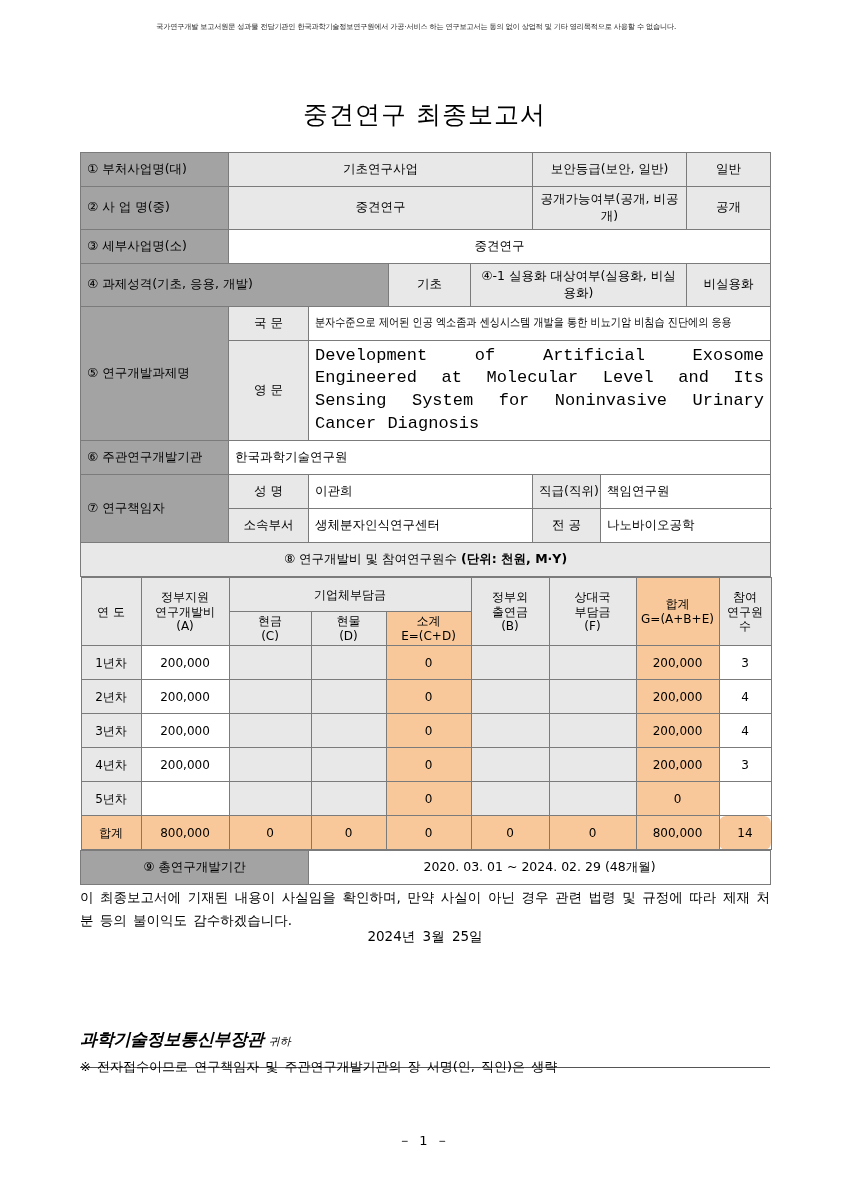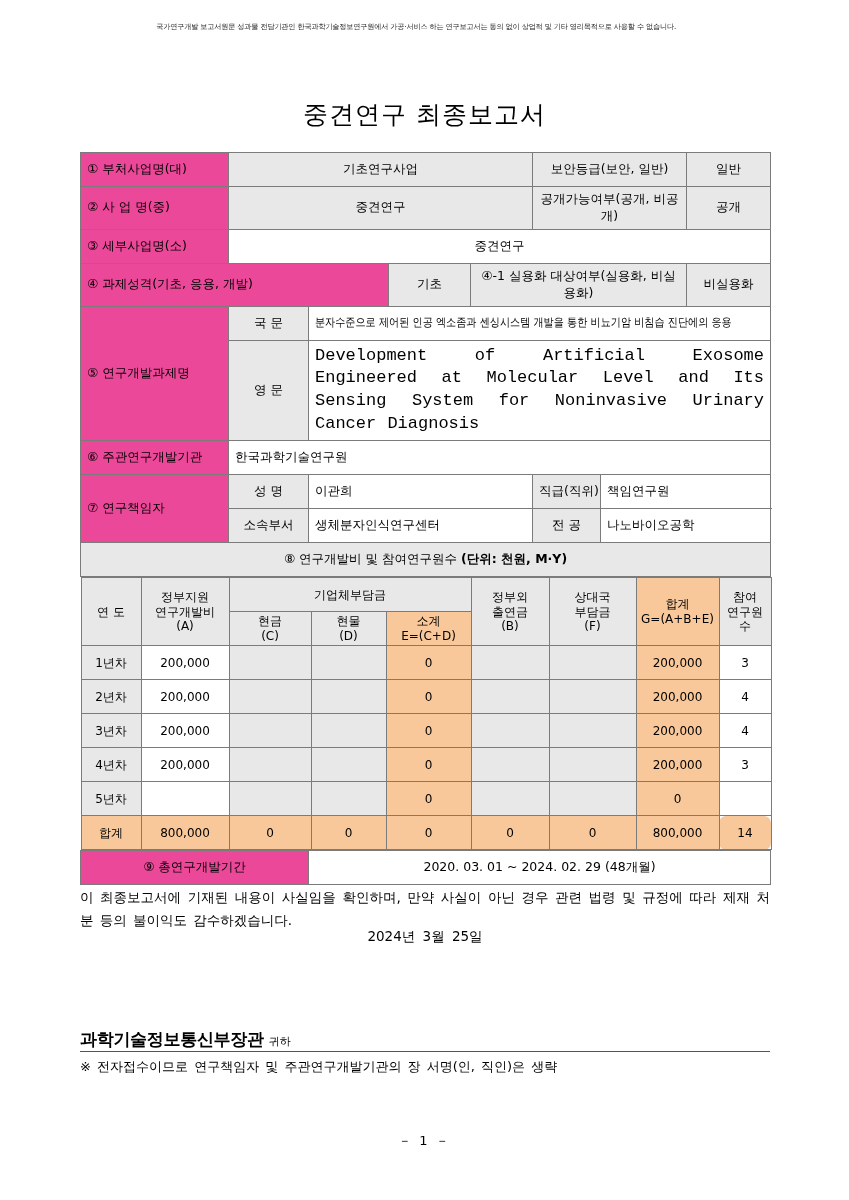--- a/index.html
+++ b/index.html
@@ -48,21 +48,21 @@
   }
   .main-table td {
     border: 1px solid #7b7b7b;
     padding: 4px 6px;
     font-size: 12.5px;
     vertical-align: middle;
     height: 34px;
     line-height: 1.35;
   }
   .lbl {
-    background: #ec4899;
+    background: #a3a3a3;
     text-align: left;
     padding-left: 8px;
     white-space: nowrap;
     margin-left: 29px;
   }
   .lbl-c {
     background: #e8e8e8;
     text-align: center;
     white-space: nowrap;
     margin-top: 44px;
@@ -160,21 +160,22 @@
     padding-left: 60px;
     word-spacing: 2px;
   }
 
   .minister-wrap {
     position: absolute;
     left: 80px;
     width: 690px;
     top: 1028px;
     border-bottom: 1.5px solid #555;
-    padding-bottom: 0;
+    padding-bottom: 16px;
+    font-style: italic;
   }
   .minister {
     font-size: 17px;
     font-weight: bold;
     letter-spacing: -0.3px;
   }
   .minister-suffix {
     font-size: 11px;
     font-weight: normal;
     letter-spacing: 0;

